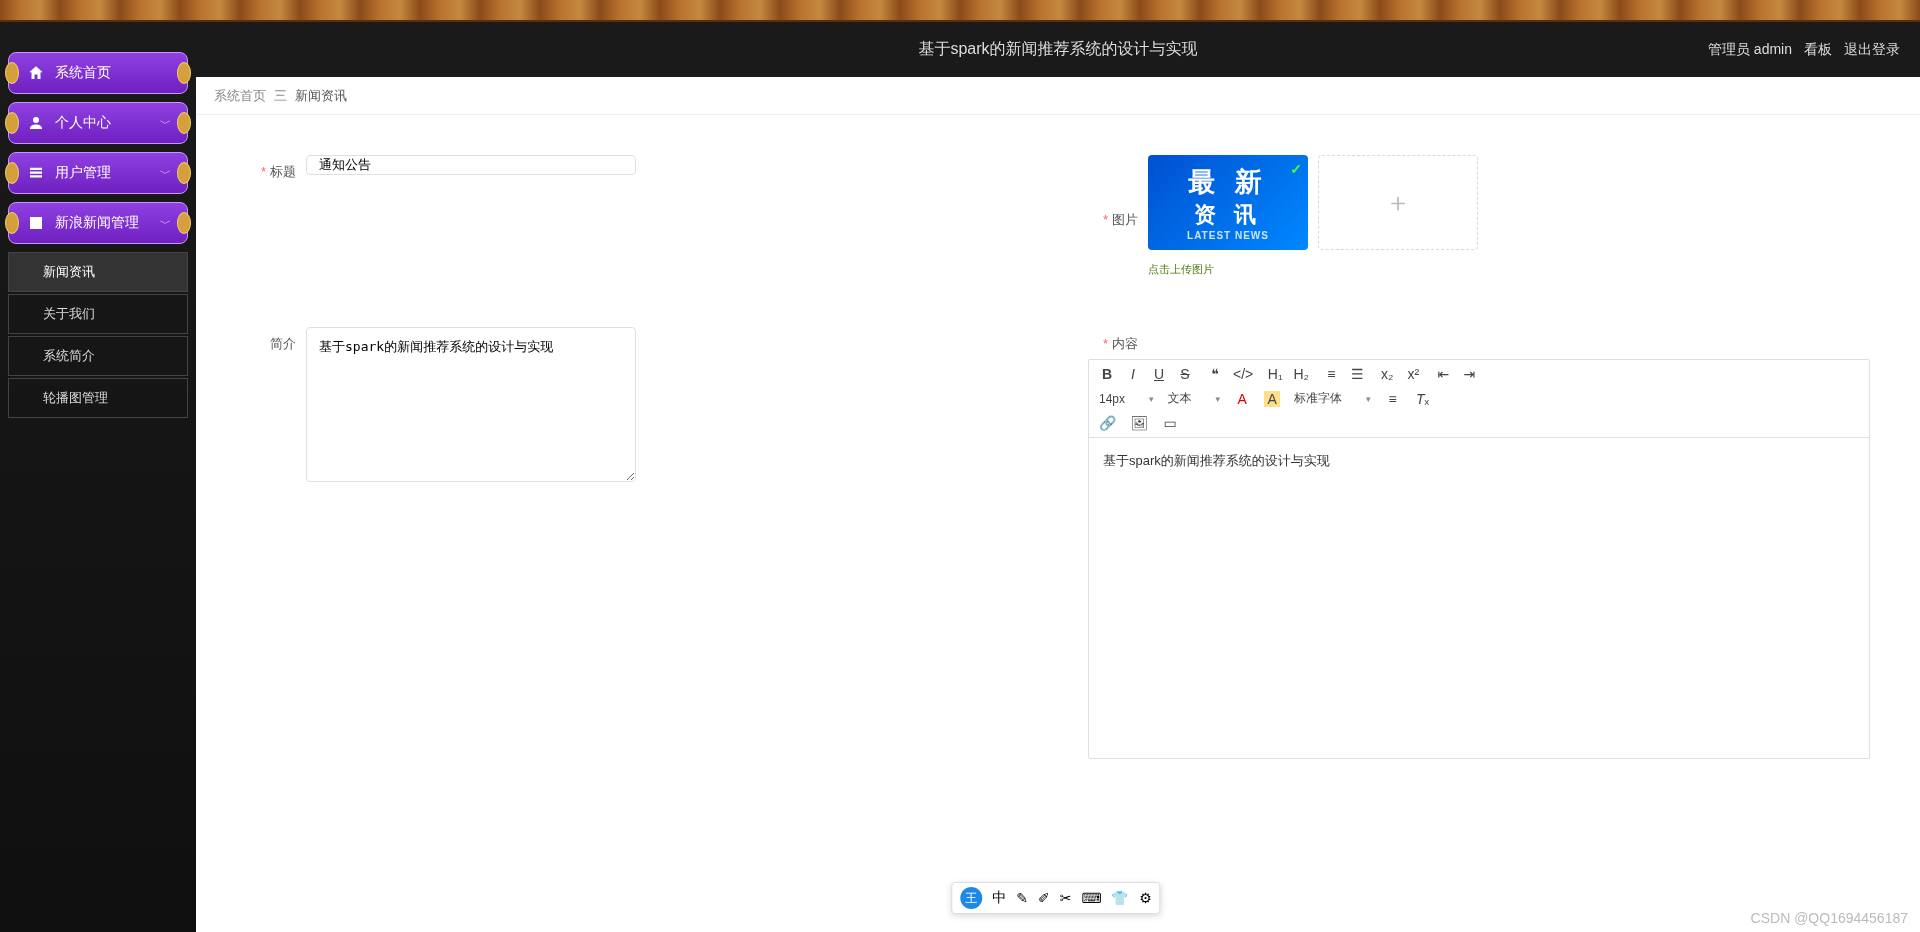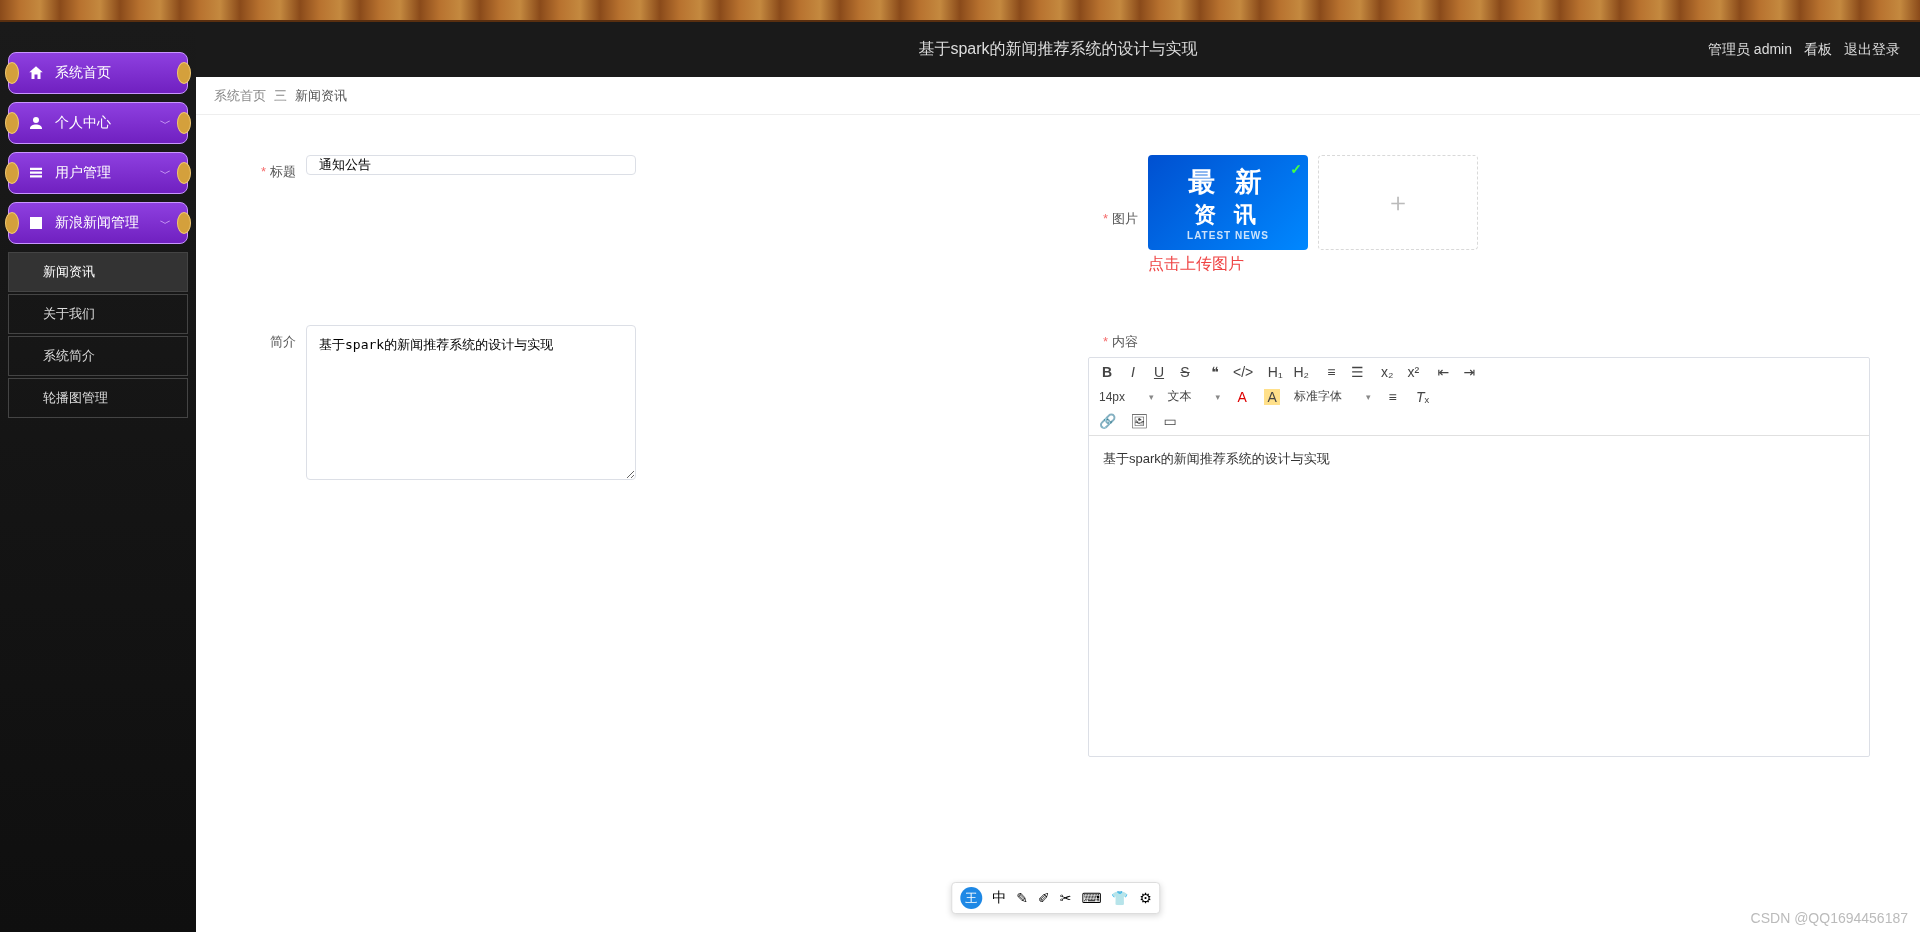--- a/index.html
+++ b/index.html
@@ -32,21 +32,21 @@
 .text-input { flex:1; height: 20px; border: 1px solid #dcdfe6; border-radius: 4px; padding: 0 12px; font-size: 13px; max-width:330px; }
 .textarea { flex:1; max-width:330px; height: 155px; border:1px solid #dcdfe6; border-radius:4px; padding:10px 12px; font-size:13px; resize:vertical; }
 
 .uploads { display:flex; gap:10px; }
 .thumb { width:160px; height:95px; background:linear-gradient(135deg,#0050d0,#0088ff); border-radius:4px; position:relative; color:#fff; display:flex; flex-direction:column; align-items:center; justify-content:center; font-weight:bold; }
 .thumb .check{position:absolute;top:6px;right:6px;color:#4f4;font-size:14px;}
 .thumb .t1{font-size:27px; letter-spacing:6px;}
 .thumb .t2{font-size:22px; letter-spacing:6px;}
 .thumb .t3{font-size:10px;letter-spacing:1px;opacity:.8;}
 .upload-box { width:160px; height:95px; border:1px dashed #d9d9d9; border-radius:4px; display:flex; align-items:center; justify-content:center; color:#bbb; font-size:26px; cursor:pointer;}
-.upload-hint { font-size:16px; color:#ef4444; margin-top:4px;}
+.upload-hint { font-size:11px; color:#4d7c0f; margin-top:12px;}
 
 .editor { border:1px solid #dcdfe6; border-radius:2px; margin-left:70px; }
 .toolbar { border-bottom:1px solid #e0e0e0; padding:6px 10px; display:flex; flex-wrap:wrap; gap:4px 14px; align-items:center; font-size:13px; color:#444;}
 .tb-group{display:flex; gap:10px; align-items:center;}
 .tb-btn{cursor:pointer; min-width:16px; text-align:center; font-size:14px;}
 .tb-sel{display:inline-flex;align-items:center;gap:6px;font-size:12px;cursor:pointer;}
 .tb-sel::after{content:"▾";font-size:9px;color:#888;margin-left:18px;}
 .editor-body { min-height:320px; padding:14px; font-size:13px; color:#333; }
 
 .float-tools { position:fixed; bottom:18px; left:55%; transform:translateX(-50%); background:#fff; border:1px solid #ddd; border-radius:4px; padding:4px 8px; display:flex; gap:10px; align-items:center; font-size:14px; box-shadow:0 2px 6px rgba(0,0,0,.15);}

